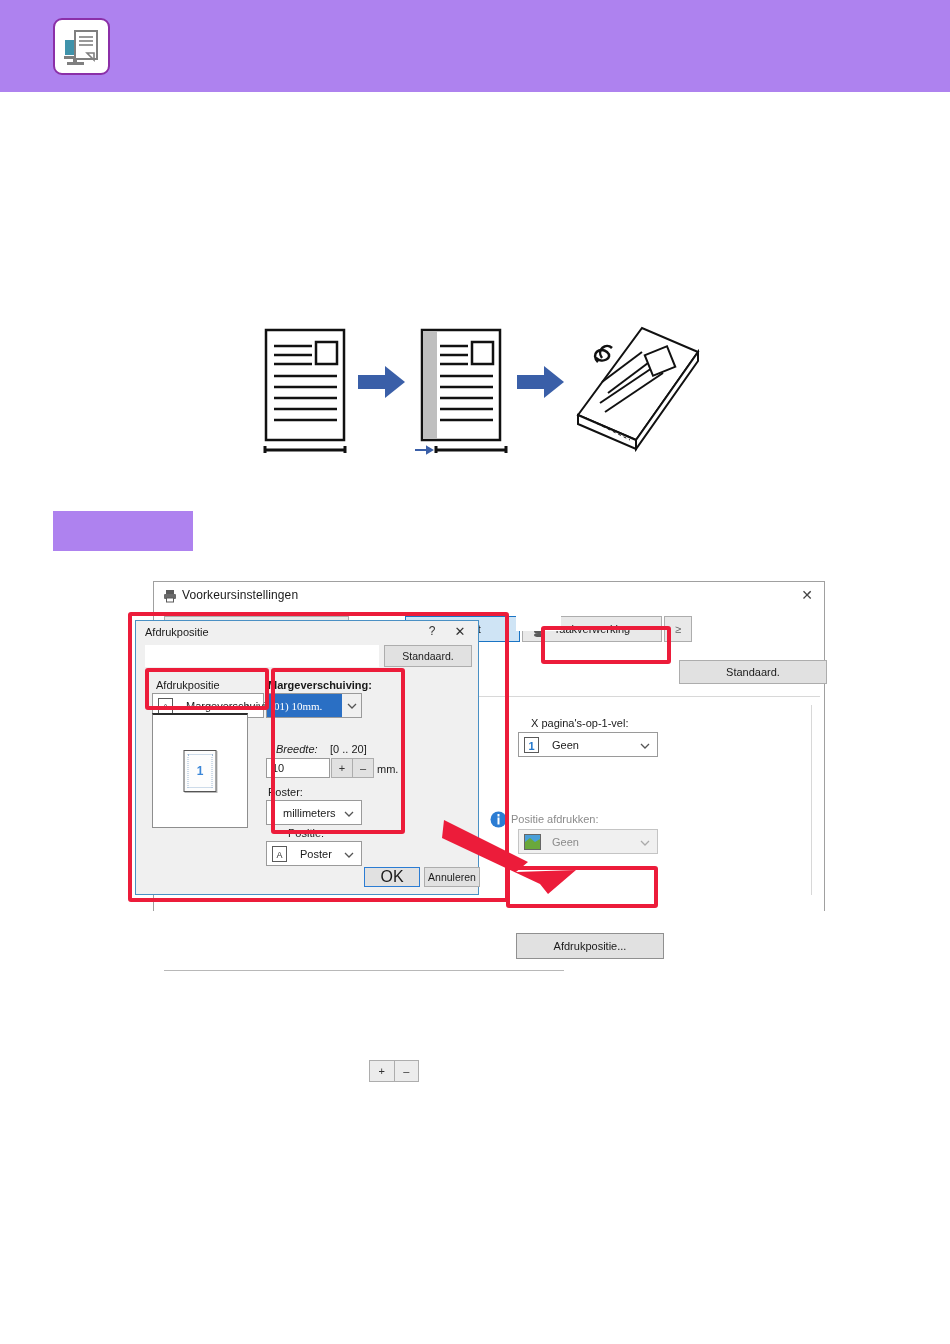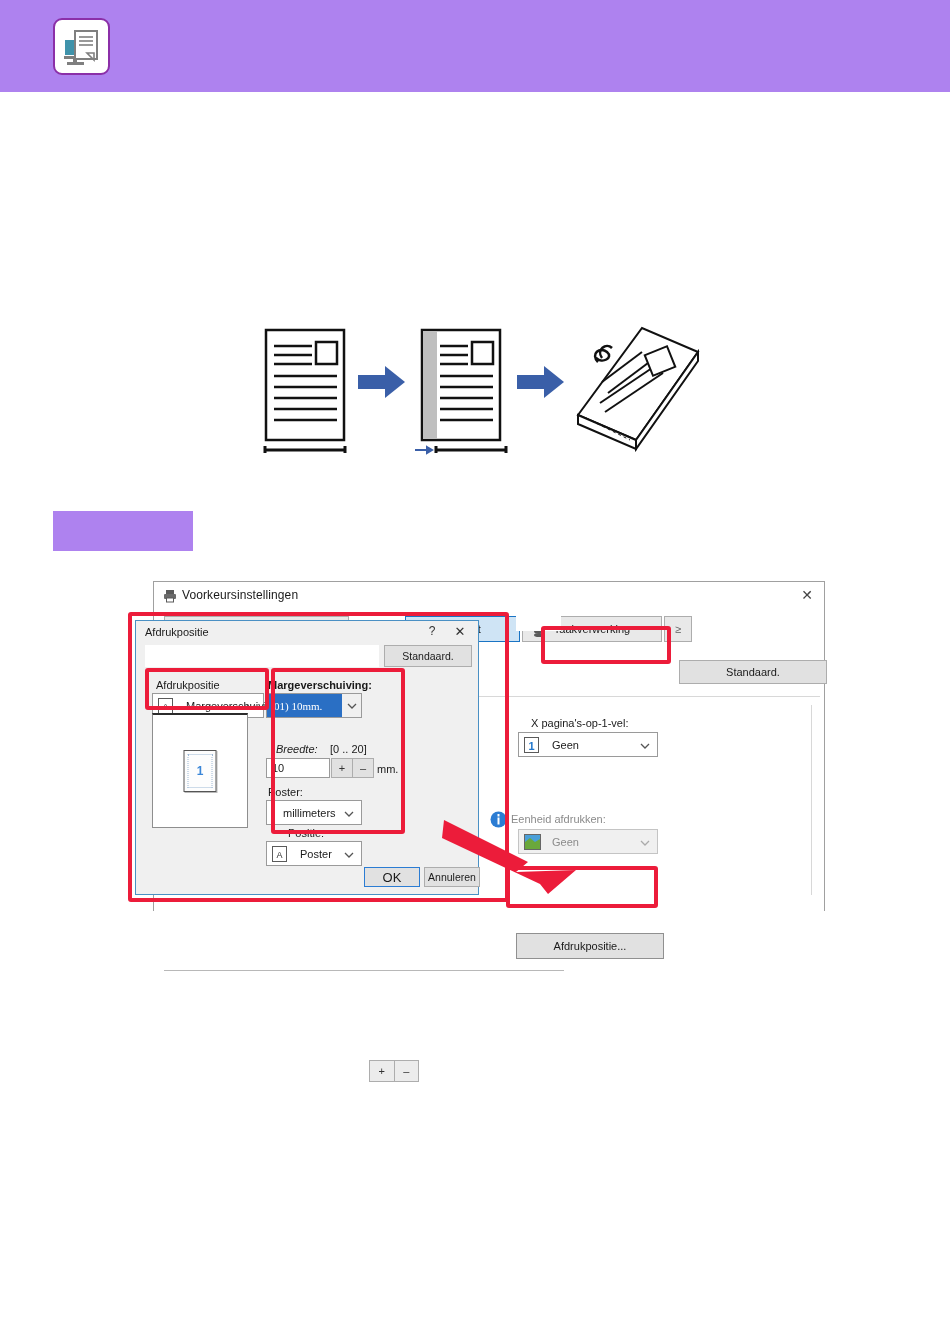--- a/index.html
+++ b/index.html
@@ -278,21 +278,21 @@
     transform: translateY(-50%);
     text-align: center;
     font-size: 12px; font-weight: bold; color: #3a86d8;
   }
   .modal-ok {
     position: absolute; left: 228px; top: 246px;
     width: 56px; height: 20px;
     background: #e1e1e1;
     border: 1px solid #2b7cd3;
     box-sizing: border-box;
-    font-size: 13px; color: #1a1a1a;
+    font-size: 16px; color: #1a1a1a;
     display: flex; align-items: center; justify-content: center;
   }
   .modal-cancel {
     position: absolute; left: 288px; top: 246px;
     width: 56px; height: 20px;
     background: #e1e1e1;
     border: 1px solid #adadad;
     box-sizing: border-box;
     font-size: 10.5px; color: #1a1a1a;
     display: flex; align-items: center; justify-content: center;
@@ -501,21 +501,21 @@
       </span>
     </div>
 
     <span style="position:absolute; left:336px; top:166px;">
       <svg width="17" height="17" viewBox="0 0 17 17">
         <circle cx="8.5" cy="8.5" r="8" fill="#2b7cd3"></circle>
         <rect x="7.5" y="3" width="2" height="2.5" fill="#ffffff"></rect>
         <rect x="7.5" y="6.5" width="2" height="7" fill="#ffffff"></rect>
       </svg>
     </span>
-    <div class="field-label" style="left:357px; top:168px; color:#8b8b8b;">Eenheid afdrukken:</div>
+    <div class="field-label" style="left:357px; top:168px; color:#8b8b8b;">Positie afdrukken:</div>
     <div class="combo has-ico disabled" style="left:364px; top:184px; width:140px;">
       <span style="position:absolute; left:5px; top:4px;">
         <svg width="17" height="16" viewBox="0 0 17 16">
           <rect x="0.5" y="0.5" width="16" height="15" fill="#7ab648" stroke="#666"></rect>
           <rect x="1" y="1" width="15" height="7" fill="#4a9fd8"></rect>
           <path d="M1 8 L6 4 L11 8 L16 5 L16 15 L1 15 Z" fill="#6aa83c"></path>
         </svg>
       </span>
       <span class="cval">Geen</span>
       <span class="chev">

